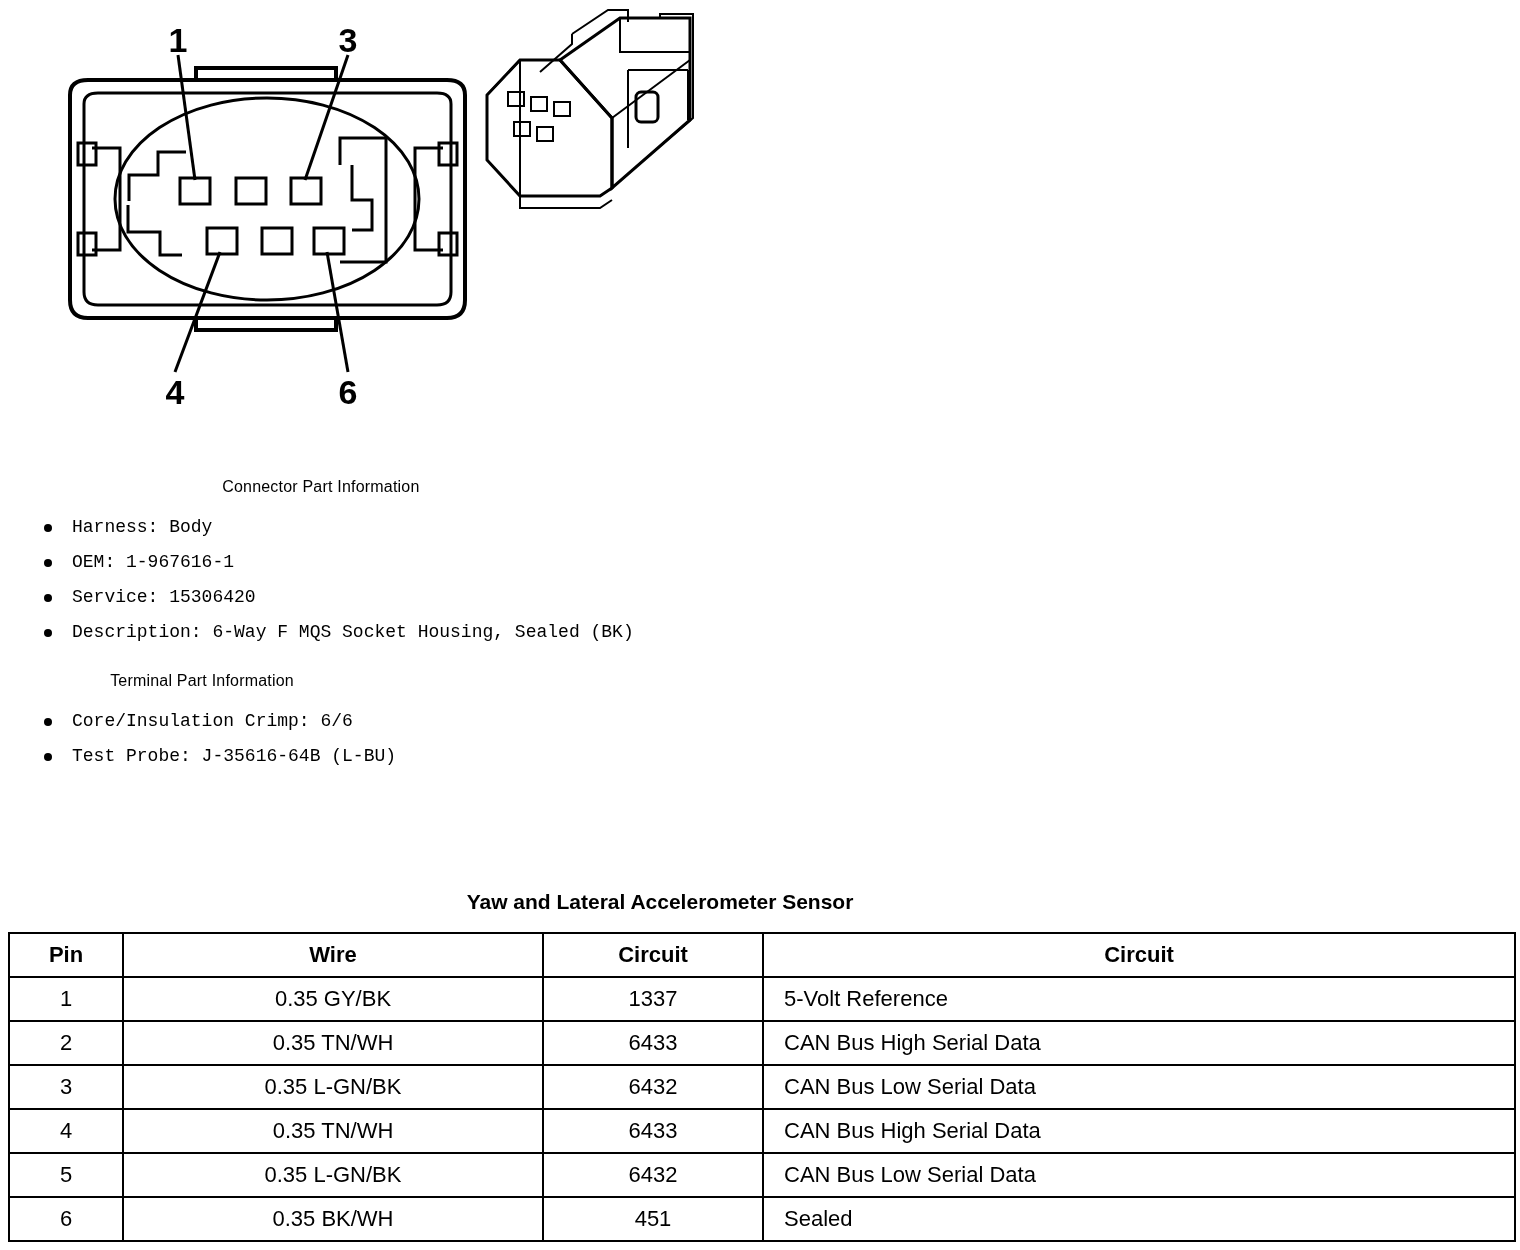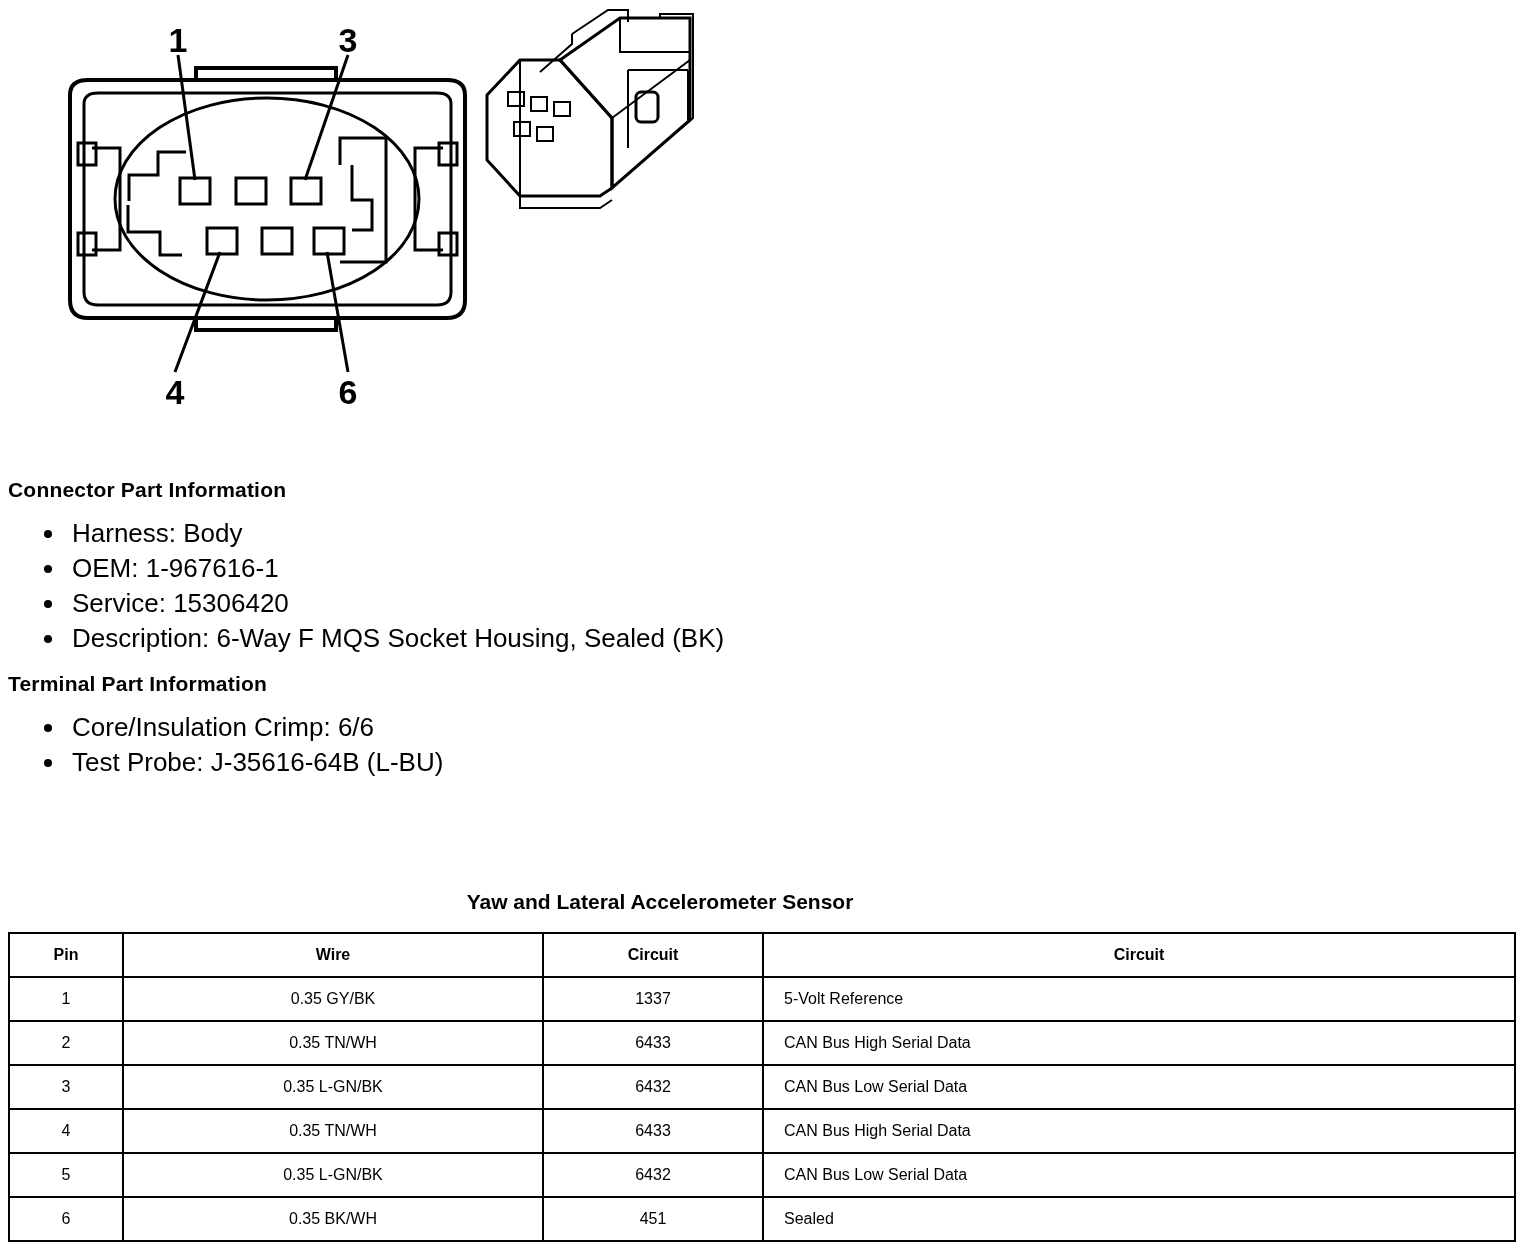--- a/index.html
+++ b/index.html
@@ -26,35 +26,37 @@
     position: absolute;
     top: 0;
     left: 0;
   }
 
   
   .section {
     margin: 0 0 0 0;
   }
   .section-title {
-    font-size: 21px;
-    font-weight: bold;
+    font-size: 16px;
+    font-weight: normal;
     letter-spacing: 0.2px;
+    text-align: center;
   }
   ul.bullets {
     list-style: none;
     margin: 16px 0 0 0;
     padding: 0;
   }
   ul.bullets li {
     position: relative;
-    font-size: 26px;
+    font-size: 18px;
     line-height: 30px;
     padding-left: 64px;
     margin-bottom: 5px;
+    font-family: Liberation Mono, monospace;
   }
   ul.bullets li::before {
     content: "";
     position: absolute;
     left: 36px;
     top: 12px;
     width: 8px;
     height: 8px;
     background: #000;
     border-radius: 50%;
@@ -78,21 +80,21 @@
   }
   table.pinout {
     border-collapse: collapse;
     width: 1506px;
     margin: 0 8px;
     table-layout: fixed;
   }
   table.pinout th, table.pinout td {
     border: 2px solid #000;
     height: 40px;
-    font-size: 16px;
+    font-size: 22px;
     font-weight: normal;
   }
   table.pinout th {
     font-weight: bold;
     text-align: center;
   }
   table.pinout td.c { text-align: center; }
   table.pinout td.l { text-align: left; padding-left: 20px; }
   col.pin     { width: 114px; }
   col.wire    { width: 420px; }

